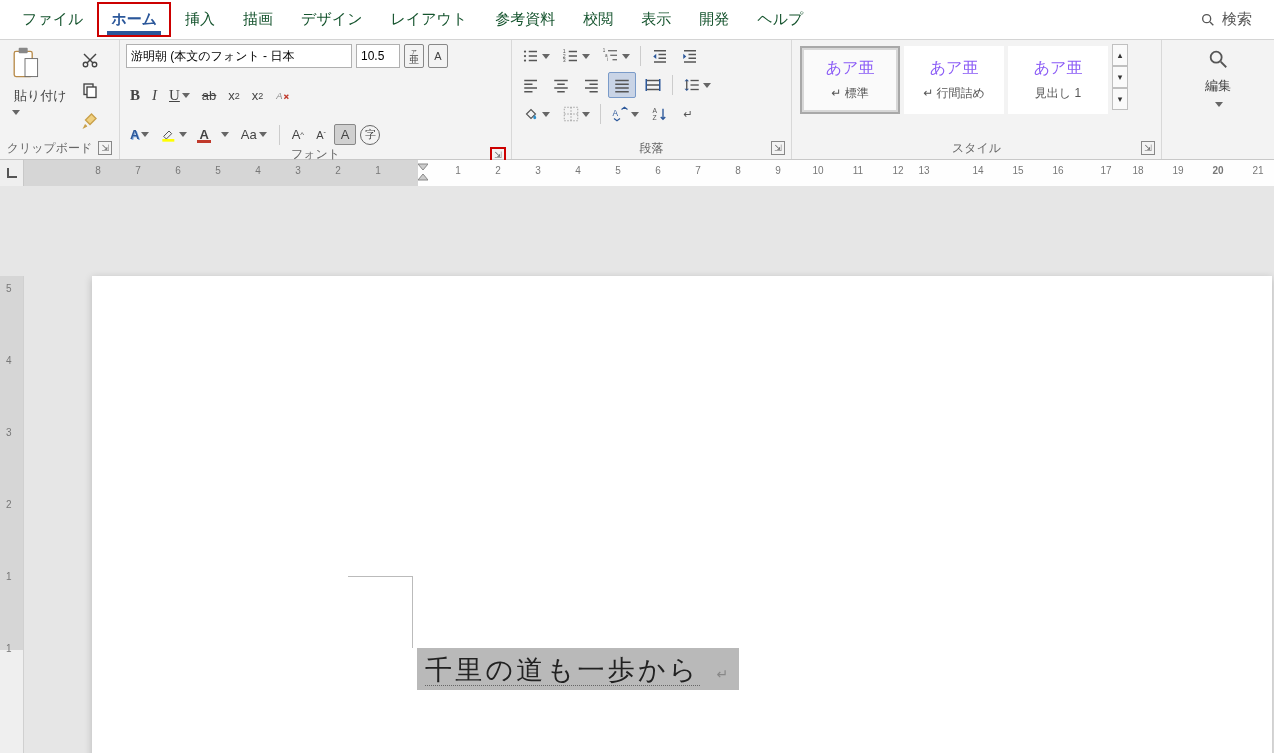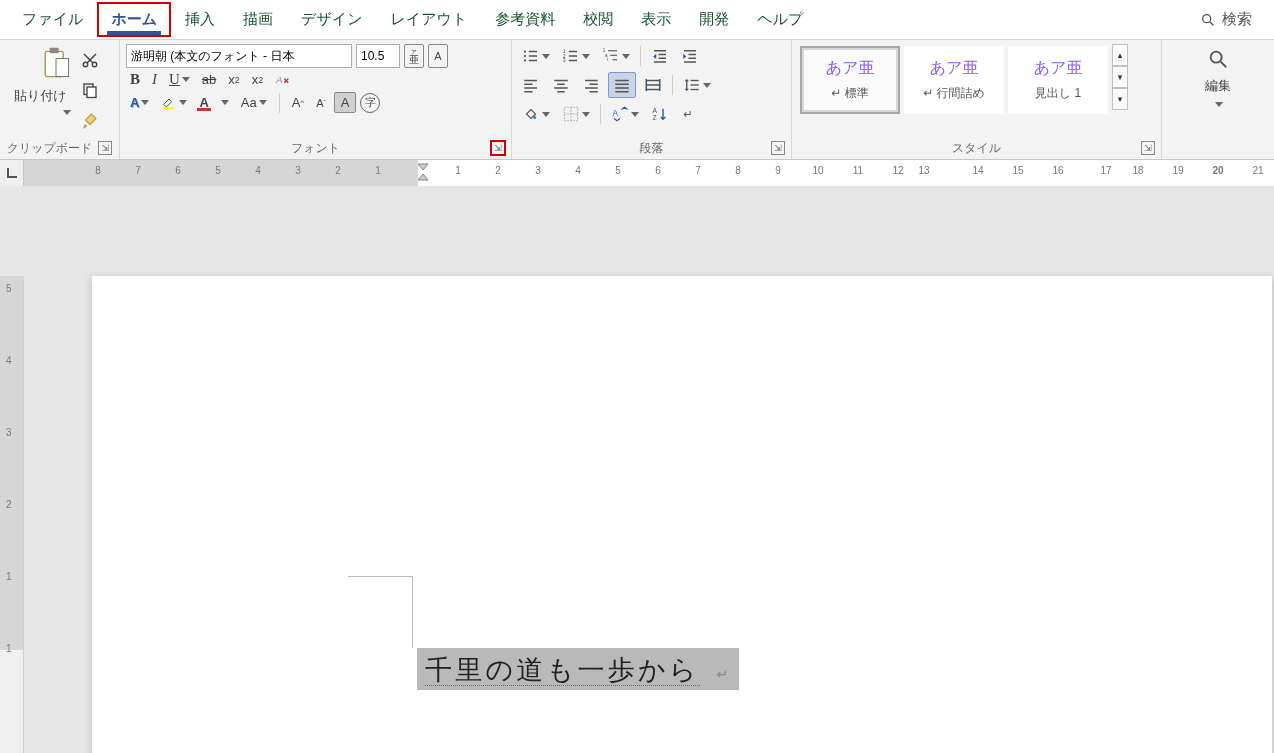--- a/index.html
+++ b/index.html
@@ -110,30 +110,30 @@
   cursor: pointer;
   border-radius: 2px;
   color: #444;
 }
 .iconbtn svg { width: 16px; height: 16px; }
 
 
 .clip-col {
   display: flex;
   flex-direction: column;
-  align-items: flex-end;
+  align-items: flex-start;
   gap: 2px;
   padding: 2px 4px;
 }
 .paste-icon { width: 30px; height: 36px; }
 .clip-small { display: flex; flex-direction: column; gap: 6px; padding: 4px 2px; }
 .clip-small svg { width: 18px; height: 18px; }
 
 
-.font-rows { display: flex; flex-direction: column; gap: 0; }
+.font-rows { display: flex; flex-direction: column; gap: 16px; }
 .font-row { display: flex; align-items: center; gap: 4px; }
 .fontname-input {
   width: 226px; height: 24px;
   border: 1px solid #b0b0b0;
   background: #fff;
   font-size: 12px;
   padding: 0 4px;
 }
 .fontsize-input {
   width: 44px; height: 24px;

